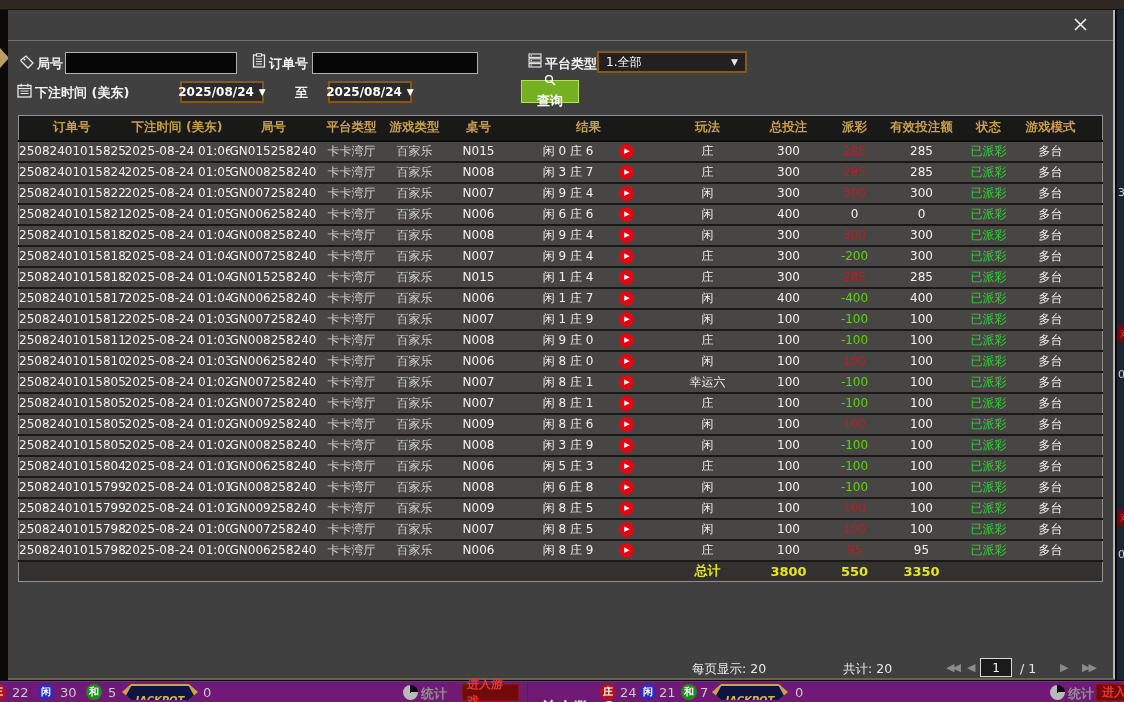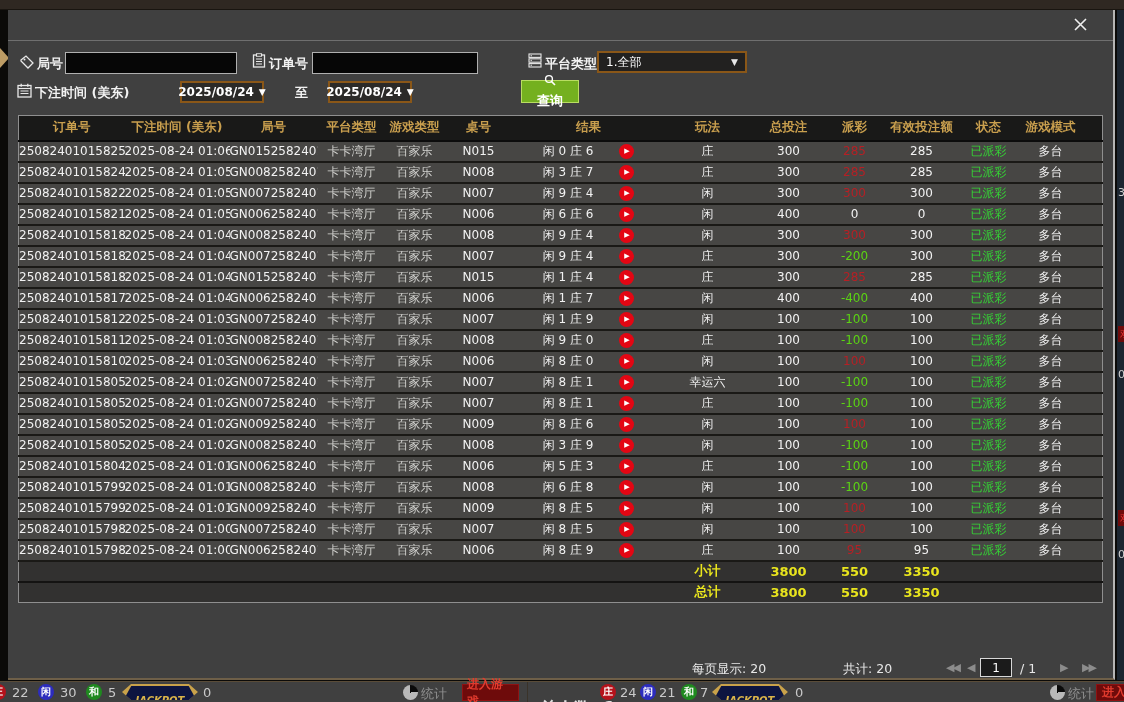--- a/index.html
+++ b/index.html
@@ -57,37 +57,37 @@
   .totals { border-top:2px solid #141312; }
 
   
   .pager { position:absolute; left:0; top:645px; width:100%; height:30px; font-size:12.5px; color:#e8e8e8; }
   .pager span { position:absolute; top:6px; white-space:nowrap; }
   .pg-arrow { color:#8c8c8c; font-size:11px; cursor:pointer; letter-spacing:-2px; }
   .page-box { position:absolute; left:972px; top:3px; width:32px; height:19px; background:#1b1b1b;
     border:1px solid #d8d8d8; color:#fff; font-size:12px; text-align:center; font-family:"DejaVu Sans",sans-serif; }
 
   
-  .lobby-bar { position:absolute; left:0; top:681px; width:1124px; height:21px; background:#404040;
+  .lobby-bar { position:absolute; left:0; top:681px; width:1124px; height:21px; background:#701a75;
     border-top:1px solid #5a4c38; font-size:13px; color:#c9c9c9; }
   .lobby-bar > * { position:absolute; top:2px; }
   .chip { width:16px; height:16px; border-radius:50%; color:#fff; font-size:10px; font-weight:bold;
     display:flex; align-items:center; justify-content:center; }
   .chip.banker { background:#b5121b; }
   .chip.player { background:#2c2cbe; }
   .chip.tie { background:#1f8a1f; }
   .num { color:#c9c9c9; top:3px; position:absolute; }
   .jackpot { height:16px; background:#c9a24a; padding:1.5px;
     clip-path:polygon(9px 0,calc(100% - 9px) 0,100% 50%,calc(100% - 9px) 100%,9px 100%,0 50%); }
   .jackpot-in { height:29px; background:#0d1540; color:#d8b34a; font-size:10px; font-weight:bold; font-style:italic;
     display:flex; align-items:center; justify-content:center; padding:0 12px;
     clip-path:polygon(8px 0,calc(100% - 8px) 0,100% 50%,calc(100% - 8px) 100%,8px 100%,0 50%); }
   .pie { width:15px; height:15px; border-radius:50%; top:3px;
     background:conic-gradient(#0a0a0a 0 90deg,#b9b9b9 90deg 360deg); }
-  .stats-label { color:#8f8f8f; font-weight:normal; cursor:pointer; }
+  .stats-label { color:#8f8f8f; font-weight:bold; cursor:pointer; }
   .enter-btn { height:17px; background:#6e0b0b; border:1px solid #8f1212; color:#e23b2e; font-weight:bold;
     font-size:12px; display:flex; align-items:center; justify-content:center; cursor:pointer; padding:0 4px; }
   .vdiv { width:1px; height:20px; top:0; background:#3a332a; }
   .total-players { color:#e0e0e0; font-size:17px; top:15px;font-weight:bold; }
 </style>
 </head>
 <body>
 
 <div class="bg-top"></div>
 <div class="bg-right"></div>
@@ -624,28 +624,20 @@
           <td class="pos">95</td>
           <td>95</td>
           <td class="status">已派彩</td>
           <td>多台</td>
           <td></td>
         </tr>
       </tbody>
     <tfoot>
       <tr class="totals">
         <td colspan="7"></td>
-        <td>小计</td>
-        <td>3800</td>
-        <td>550</td>
-        <td>3350</td>
-        <td colspan="3"></td>
-      </tr>
-      <tr class="totals">
-        <td colspan="7"></td>
         <td>总计</td>
         <td>3800</td>
         <td>550</td>
         <td>3350</td>
         <td colspan="3"></td>
       </tr>
     </tfoot>
   </table>
 
   <div class="pager">

